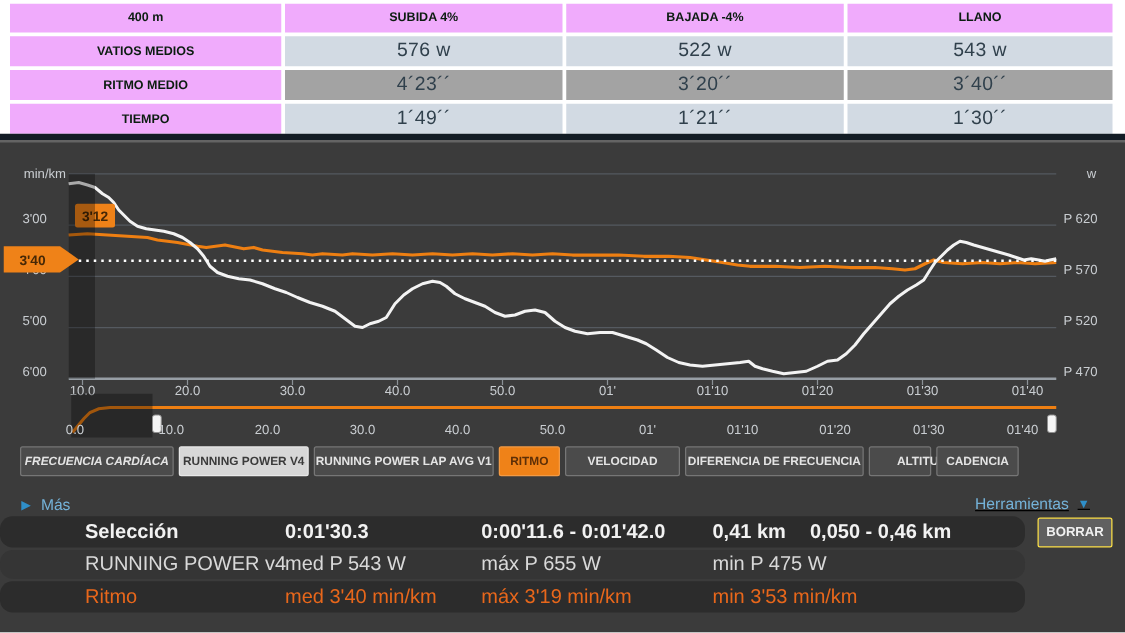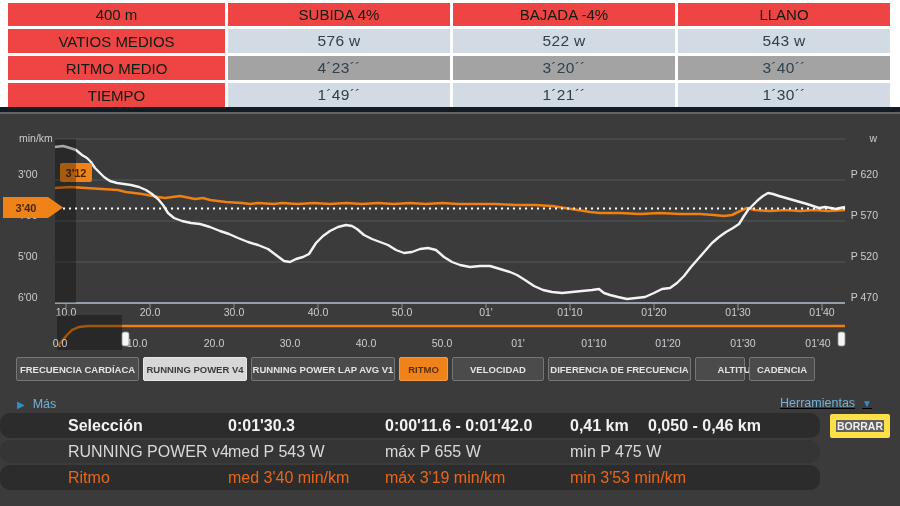--- a/index.html
+++ b/index.html
@@ -2,21 +2,21 @@
 <html><head>
 <meta charset="utf-8">
 <style>
   html,body{margin:0;padding:0;background:#ffffff;font-family:"Liberation Sans",sans-serif;}
   #app{position:relative;width:900px;height:506px;overflow:hidden;background:#ffffff;}
 
   
   #summary-table{position:absolute;left:8px;top:3px;display:grid;
     grid-template-columns:217px 222px 222px 212px;grid-auto-rows:auto;gap:3px;}
   .t-cell{display:flex;align-items:center;justify-content:center;white-space:nowrap;}
-  .t-green{background:#ef4444;color:#0b1d10;font-weight:normal;font-size:15px;height:23px;}
+  .t-green{background:#f0abfc;color:#0b1d10;font-weight:bold;font-size:10px;height:23px;}
   .t-green.rowlabel{height:24px;}
   .t-val{font-size:15.5px;color:#30404c;height:24px;letter-spacing:.3px;}
   .t-odd{background:#d2dae3;}
   .t-even{background:#a3a3a3;}
   #table-underline{position:absolute;left:0;top:107px;width:900px;height:5px;background:#131c25;}
 
   
   #panel{position:absolute;left:0;top:112px;width:900px;height:394px;background:#3b3b3b;}
   #panel-topline{position:absolute;left:0;top:0;width:900px;height:2px;background:#646464;}
   #chart-svg{position:absolute;left:0;top:0;}
@@ -37,21 +37,21 @@
 
   
   .info-row{position:absolute;left:0;width:820px;font-size:16px;border-radius:10px;}
   .info-row span{position:absolute;white-space:nowrap;}
   #row-seleccion{top:301px;height:25px;line-height:25px;background:#2c2c2c;color:#f2f2f2;font-weight:bold;}
   #row-power{top:328px;height:23px;line-height:23px;background:#353535;color:#d9d9d9;}
   #row-ritmo{top:353px;height:25px;line-height:25px;background:#2c2c2c;color:#e8671b;}
   .c0{left:68px;} .c1{left:228px;} .c2{left:385px;} .c3{left:570px;} .c4{left:648px;}
 
   #borrar-btn{position:absolute;left:830px;top:302px;width:60px;height:24px;background:#606060;
-    border:6px solid #fde047;border-radius:2px;color:#f0f0f0;font-weight:bold;font-size:10.5px;
+    border:1px solid #fde047;border-radius:2px;color:#f0f0f0;font-weight:bold;font-size:10.5px;
     display:flex;align-items:center;justify-content:center;box-sizing:border-box;cursor:pointer;}
 </style>
 </head>
 <body>
 
 <div id="app">
 
   <div id="summary-table">
     <div class="t-cell t-green">400 m</div>
     <div class="t-cell t-green">SUBIDA 4%</div>
@@ -133,21 +133,21 @@
         <text x="366" y="235" fill="#c9cdd1" font-size="10.5" text-anchor="middle">40.0</text>
         <text x="442" y="235" fill="#c9cdd1" font-size="10.5" text-anchor="middle">50.0</text>
         <text x="518" y="235" fill="#c9cdd1" font-size="10.5" text-anchor="middle">01'</text>
         <text x="594" y="235" fill="#c9cdd1" font-size="10.5" text-anchor="middle">01'10</text>
         <text x="668" y="235" fill="#c9cdd1" font-size="10.5" text-anchor="middle">01'20</text>
         <text x="743" y="235" fill="#c9cdd1" font-size="10.5" text-anchor="middle">01'30</text>
         <text x="818" y="235" fill="#c9cdd1" font-size="10.5" text-anchor="middle">01'40</text>
       </svg>
 
     <div id="tabs">
-        <div class="tab tab-default" style="width: 123px;">FRECUENCIA CARDÍACA</div>
+        <div class="tab tab-default" style="width: 123px; font-style: italic;">FRECUENCIA CARDÍACA</div>
         <div class="tab tab-light" style="width: 104px;">RUNNING POWER V4</div>
         <div class="tab tab-default" style="width: 144px;">RUNNING POWER LAP AVG V1</div>
         <div class="tab tab-orange" style="width: 49px;">RITMO</div>
         <div class="tab tab-default" style="width: 92px;">VELOCIDAD</div>
         <div class="tab tab-default" style="width: 143px;">DIFERENCIA DE FRECUENCIA</div>
         <div class="tab tab-default" style="width: 50px; padding-left: 35px;">ALTITUD</div>
         <div class="tab tab-default" style="width: 66px;">CADENCIA</div>
       </div>
 
     <div id="more-row">

